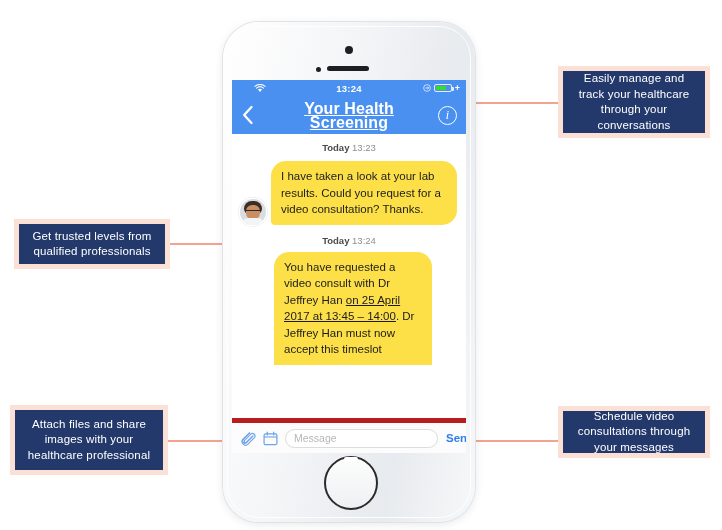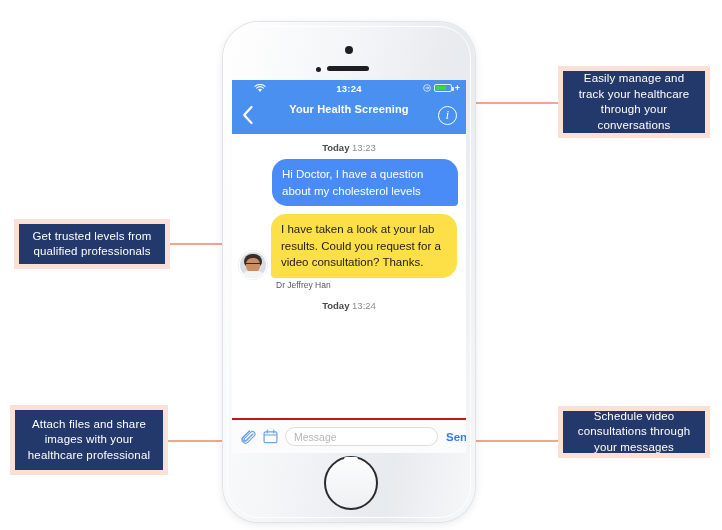--- a/index.html
+++ b/index.html
@@ -187,24 +187,25 @@
     width: 12px; height: 20px;
     cursor: pointer;
   }
   #nav-titles {
     position: absolute;
     left: 34px; right: 34px;
     top: 4px;
     text-align: center;
   }
   #nav-title {
-    font-size: 11px;
+    font-size: 16px;
     font-weight: bold;
     letter-spacing: 0.1px;
     line-height: 14px;
+    text-decoration: underline;
   }
   #nav-subtitle {
     font-size: 9px;
     color: #e2ecfb;
     line-height: 12px;
     margin-top: 1px;
   }
   #nav-info {
     position: absolute;
     right: 9px;
@@ -314,21 +315,21 @@
     border-bottom-right-radius: 0;
     width: 158px;
     box-sizing: border-box;
     max-width: 158px;
   }
 
   
   #inputbar {
     position: relative;
     height: 35px;
-    border-top: 2px solid #b91c1c;
+    border-top: 5px solid #b91c1c;
     background: #fcfcfc;
     display: flex;
     align-items: center;
     padding: 0 7px;
     box-sizing: border-box;
     gap: 6px;
   }
   .ibar-icon { width: 17px; height: 17px; cursor: pointer; flex: 0 0 auto; }
   #message-input {
     flex: 1;
@@ -417,40 +418,44 @@
         <div id="nav-info">i</div>
       </div>
 
       <div id="conversation">
 
         <div class="daystamp">
           <b>Today</b>
           <span>13:23</span>
         </div>
 
-        <div class="row out">
-          <div class="bubble out">Hi Doctor, I have a question about my cholesterol levels</div>
-        </div>
 
         <div class="row in" style="margin-top:8px;">
           <div class="avatar">
             <div class="av-hair"></div>
             <div class="av-face"></div>
             <div class="av-glasses"></div>
             <div class="av-body"></div>
           </div>
           <div class="bubble in">I have taken a look at your lab results. Could you request for a video consultation? Thanks.</div>
         </div>
-        <div class="sender-name">Dr Jeffrey Han</div>
 
         <div class="daystamp" style="margin-top:10px;">
           <b>Today</b>
           <span>13:24</span>
         </div>
 
+        <div class="row in" style="padding-left:34px;">
+          <div class="card-wrap">
+            <div class="bubble in">
+              <span>You have requested a video consult with Dr Jeffrey Han </span><span class="under">on 25 April 2017 at 13:45 – 14:00</span><span>. Dr Jeffrey Han must now accept this timeslot</span>
+            </div>
+
+          </div>
+        </div>
 
       </div>
 
       <div id="inputbar">
         <svg class="ibar-icon" viewBox="0 0 18 18">
           <path d="M13.4 5.2 L6.6 12 a2.4 2.4 0 0 0 3.4 3.4 l7.0 -7.0" transform="translate(-2.2,-2.2)" stroke="#6fa3e8" stroke-width="1.3" fill="none" stroke-linecap="round"></path>
           <path d="M11.2 3.0 L4.4 9.8 a3.6 3.6 0 0 0 5.1 5.1 l6.8 -6.8 a2.7 2.7 0 0 0 -3.8 -3.8 L5.9 11 a1.5 1.5 0 0 0 2.1 2.1 l6.4 -6.4" stroke="#6fa3e8" stroke-width="1.2" fill="none" stroke-linecap="round" stroke-linejoin="round"></path>
         </svg>
         <svg class="ibar-icon" viewBox="0 0 18 18">
           <rect x="2.2" y="4.2" width="13.6" height="11.4" rx="1.6" fill="none" stroke="#6fa3e8" stroke-width="1.3"></rect>

